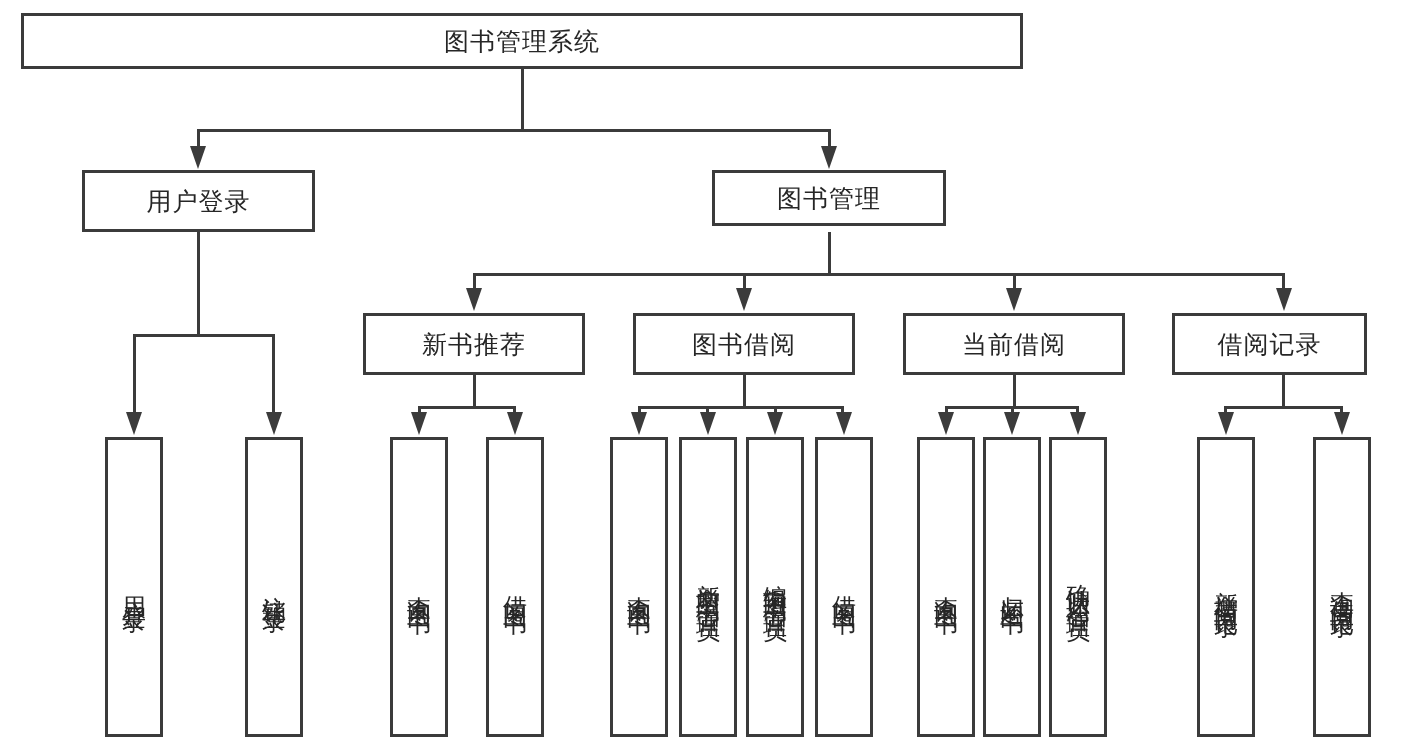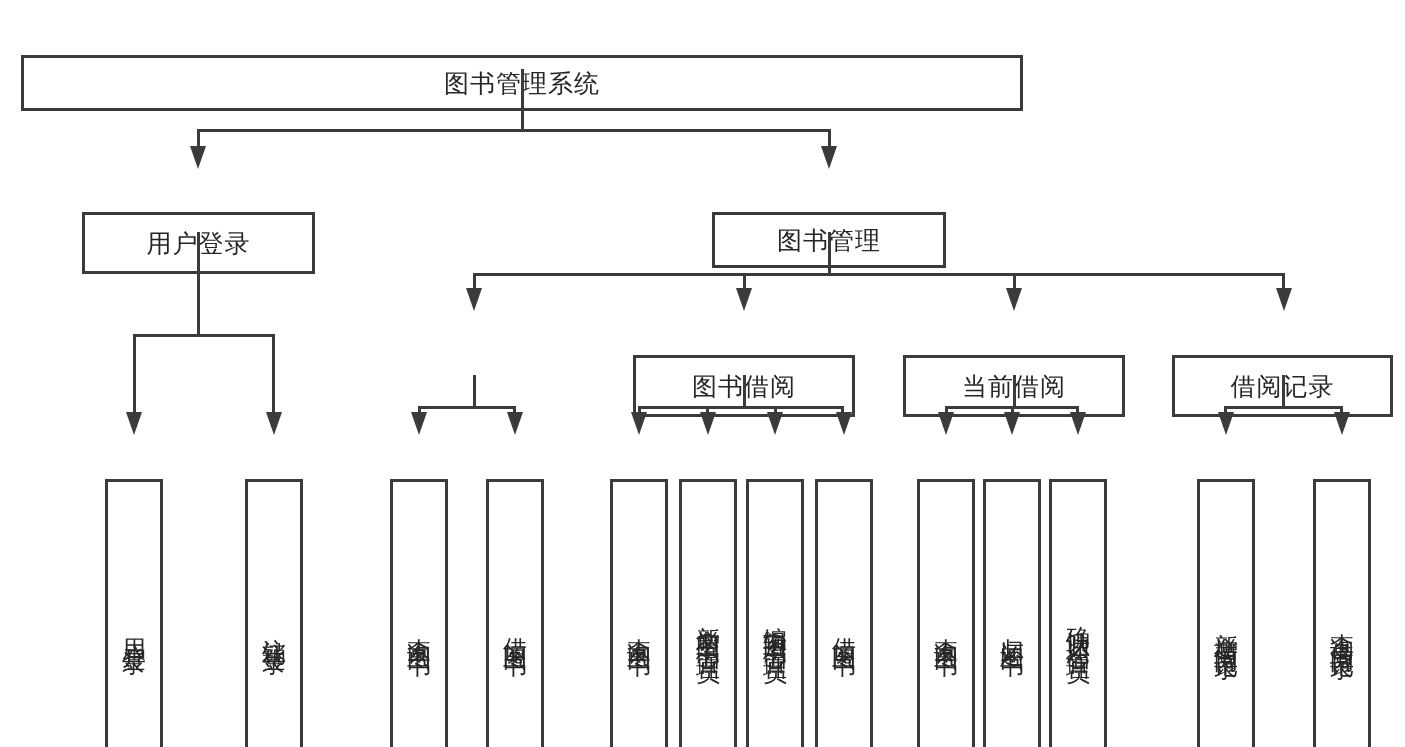--- a/index.html
+++ b/index.html
@@ -22,21 +22,20 @@
   }
   .box{
     position:absolute;
     box-sizing:border-box;
     border:3px solid var(--line);
     background:var(--background);
     color:var(--text);
     display:flex;
     align-items:center;
     justify-content:center;
-    margin-top:42px;
   }
   .h{
     font-size:25px;
     letter-spacing:1px;
     white-space:nowrap;
   }
   .v{
     writing-mode:vertical-rl;
     text-orientation:mixed;
     font-size:24px;
@@ -94,23 +93,24 @@
     <div class="vl" style="left:473px;top:273px;height:18px"></div>
     <div class="ah" style="left:466px;top:288px"></div>
     <div class="vl" style="left:743px;top:273px;height:18px"></div>
     <div class="ah" style="left:736px;top:288px"></div>
     <div class="vl" style="left:1013px;top:273px;height:18px"></div>
     <div class="ah" style="left:1006px;top:288px"></div>
     <div class="vl" style="left:1282px;top:273px;height:18px"></div>
     <div class="ah" style="left:1276px;top:288px"></div>
   </div>
 
+  <div class="box h" style="left:363px;top:313px;width:222px;height:62px">新书推荐</div>
   <div class="box h" style="left:903px;top:313px;width:222px;height:62px">当前借阅</div>
   <div class="box h" style="left:633px;top:313px;width:222px;height:62px">图书借阅</div>
-  <div class="box h" style="left:1172px;top:313px;width:221px;height:62px">借阅记录</div>
+  <div class="box h" style="left:1172px;top:313px;width:195px;height:62px">借阅记录</div>
 
   <div>
     <div class="vl" style="left:473px;top:375px;height:31px"></div>
     <div class="hl" style="left:418px;top:406px;width:98px"></div>
     <div class="vl" style="left:418px;top:406px;height:9px"></div>
     <div class="ah" style="left:411px;top:412px"></div>
     <div class="vl" style="left:513px;top:406px;height:9px"></div>
     <div class="ah" style="left:507px;top:412px"></div>
   </div>
 

